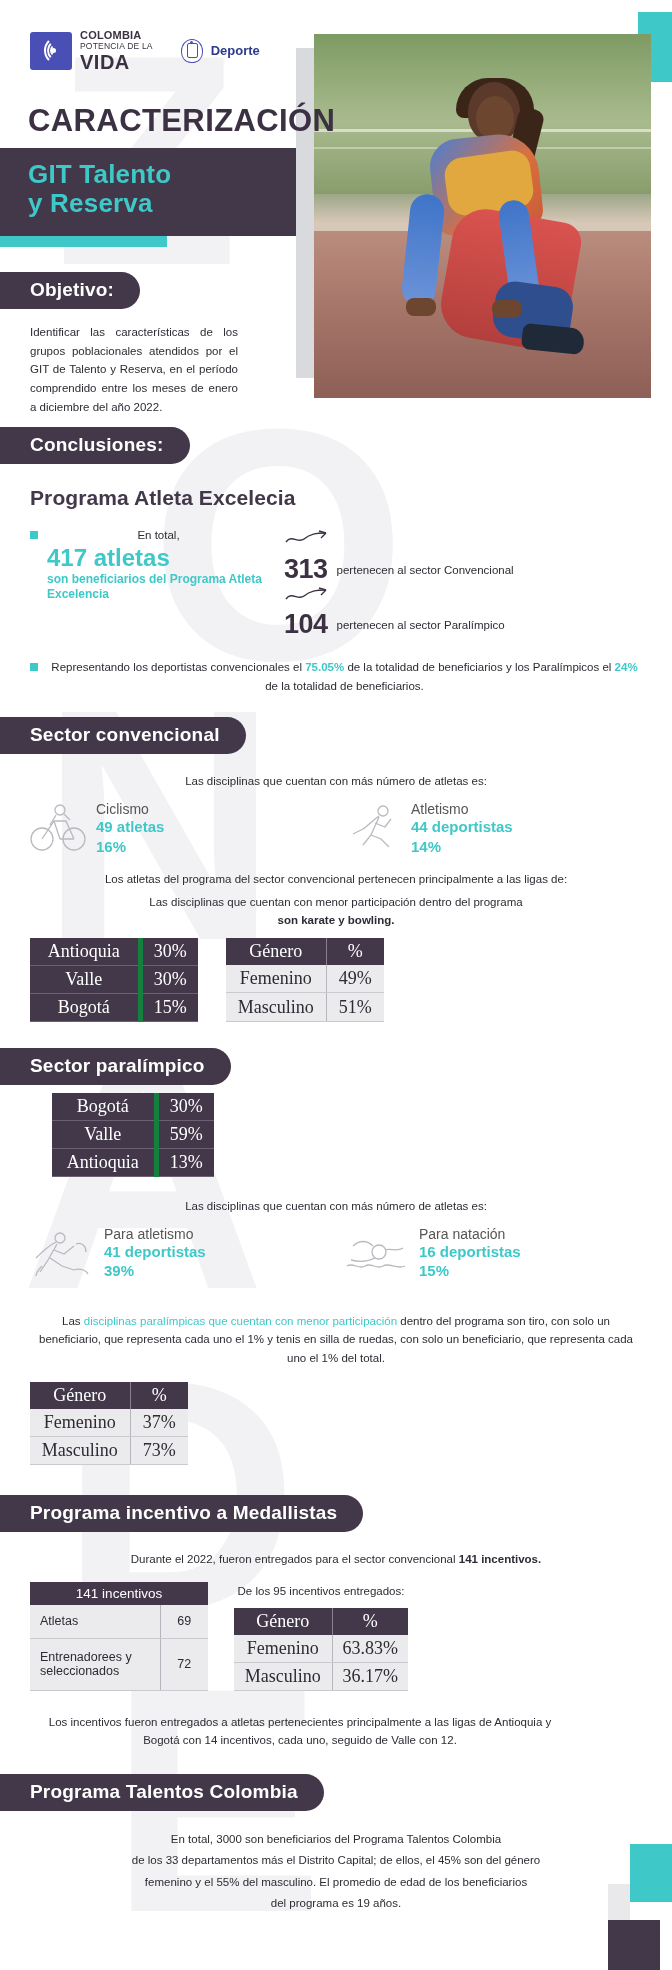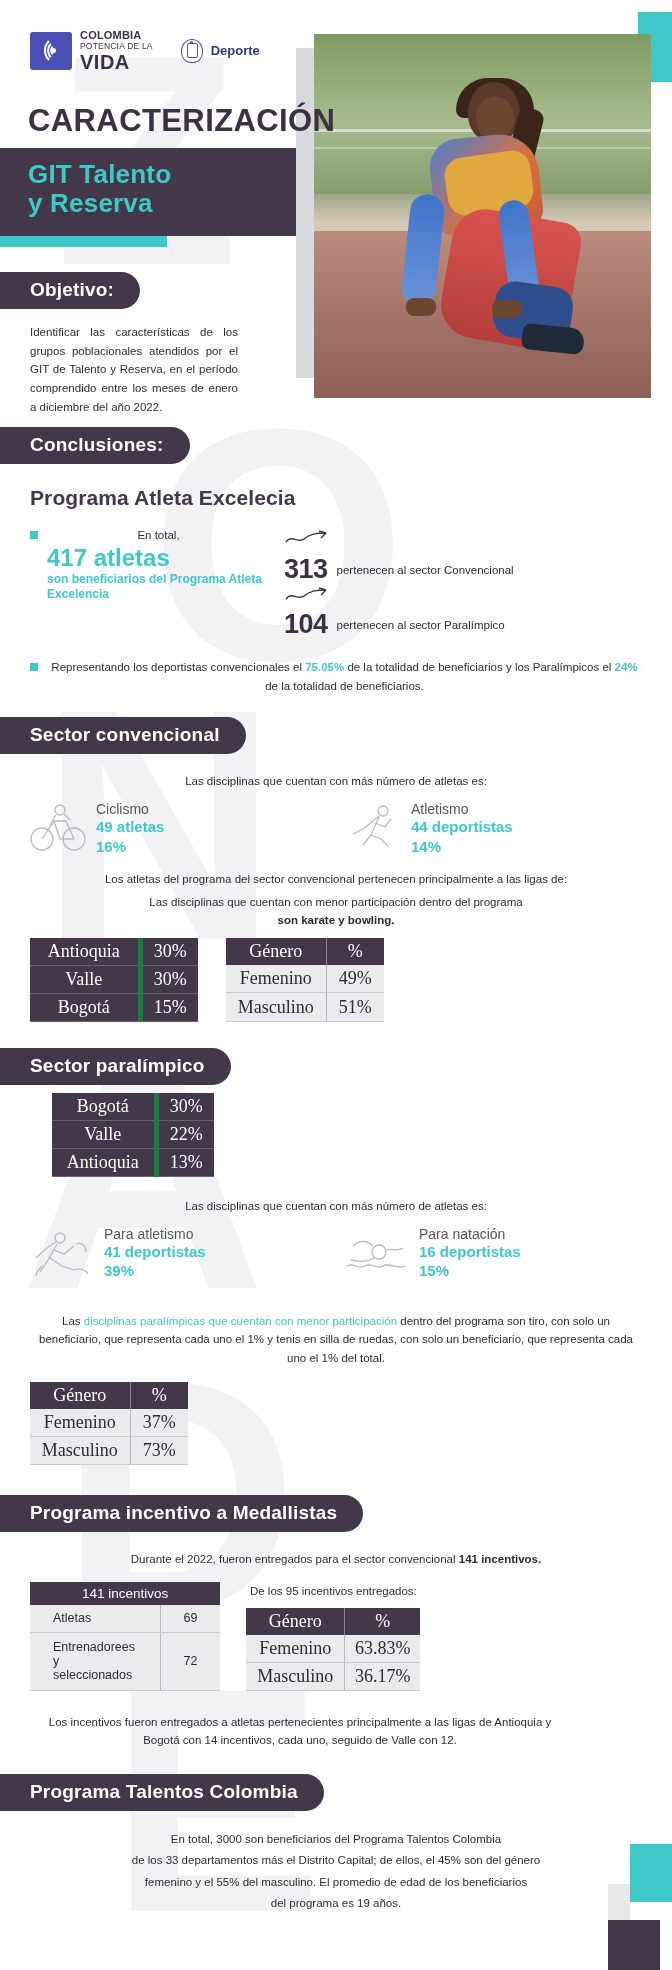--- a/index.html
+++ b/index.html
@@ -242,21 +242,21 @@
   table.dt.light th { background: #423849; color: #fff; font-weight: 400; }
   table.dt.light th.sep { border-left: 1px solid #8a8092; }
   table.dt.light td { background: #ebebee; color: #2f2a33; border-bottom: 1px solid #c9c9ce; }
   table.dt.light td.v { border-left: 1px solid #b5b5bd; }
 
   table.inc { border-collapse: collapse; font-size: 12.5px; }
   table.inc th {
     background: #423849; color: #fff; font-weight: 400; padding: 4px 10px;
     font-size: 13.5px;
   }
-  table.inc td { background: #ebebee; color: #2f2a33; padding: 5px 23px;
+  table.inc td { background: #ebebee; color: #2f2a33; padding: 5px 10px;
     border-bottom: 1px solid #c9c9ce; }
   table.inc td.label { text-align: left; }
   table.inc td.v { text-align: center; border-left: 1px solid #b5b5bd; }
 
   
   .foot-teal { position: absolute; right: 0; bottom: 68px; width: 42px; height: 58px; background: #3ec8c8; }
   .foot-gray { position: absolute; right: 42px; bottom: 44px; width: 22px; height: 42px; background: #e9e9ec; }
   .foot-dark { position: absolute; right: 12px; bottom: 0; width: 52px; height: 50px; background: #423849; }
 </style>
 </head>
@@ -472,21 +472,21 @@
 
     <div style="padding-left:52px; margin-top:8px;">
       <table class="dt dark">
         <tbody>
           <tr>
             <td style="width:104px">Bogotá</td>
             <td class="v" style="width:58px">30%</td>
           </tr>
           <tr>
             <td>Valle</td>
-            <td class="v">22%</td>
+            <td class="v">59%</td>
           </tr>
           <tr>
             <td>Antioquia</td>
             <td class="v">13%</td>
           </tr>
         </tbody>
       </table>
     </div>
 
     <div class="pad body-text" style="margin-top:20px;">Las disciplinas que cuentan con más número de atletas es:</div>

